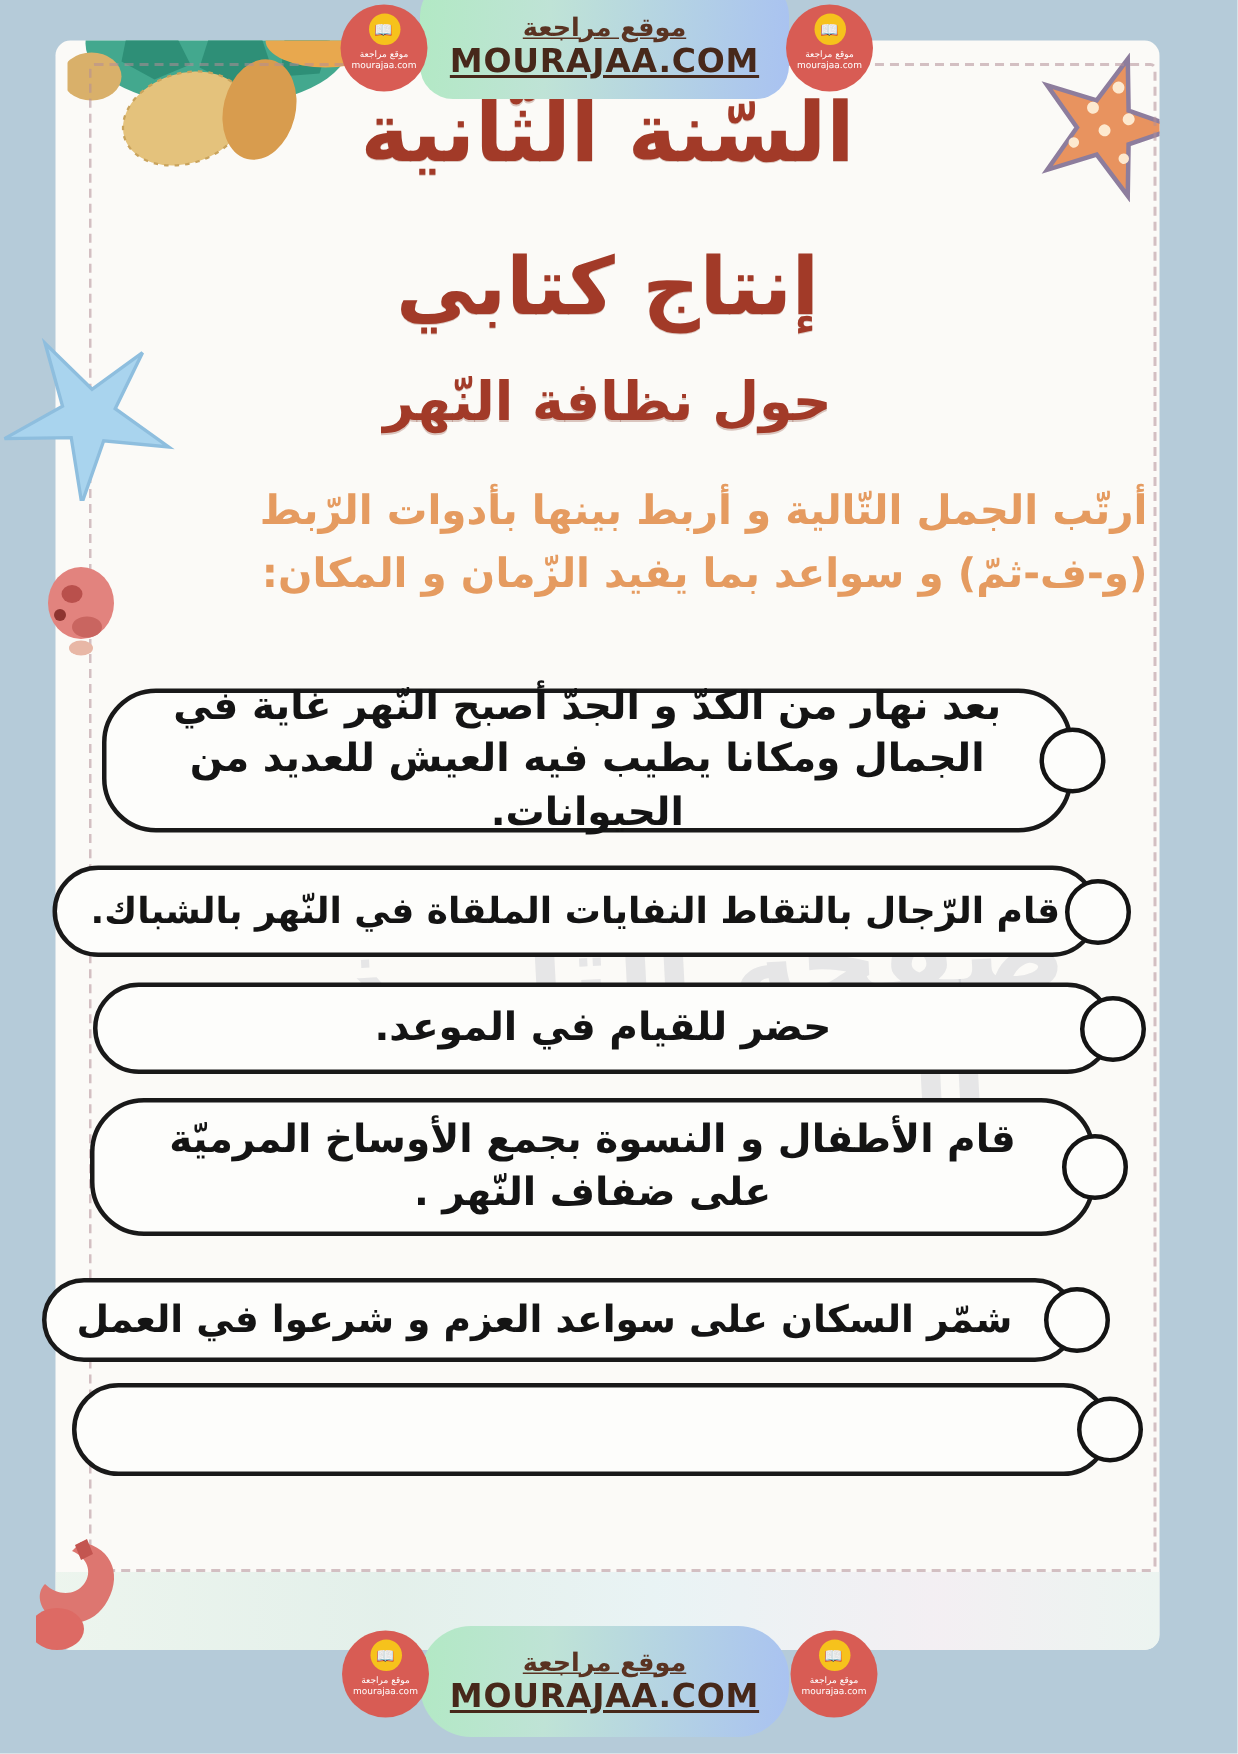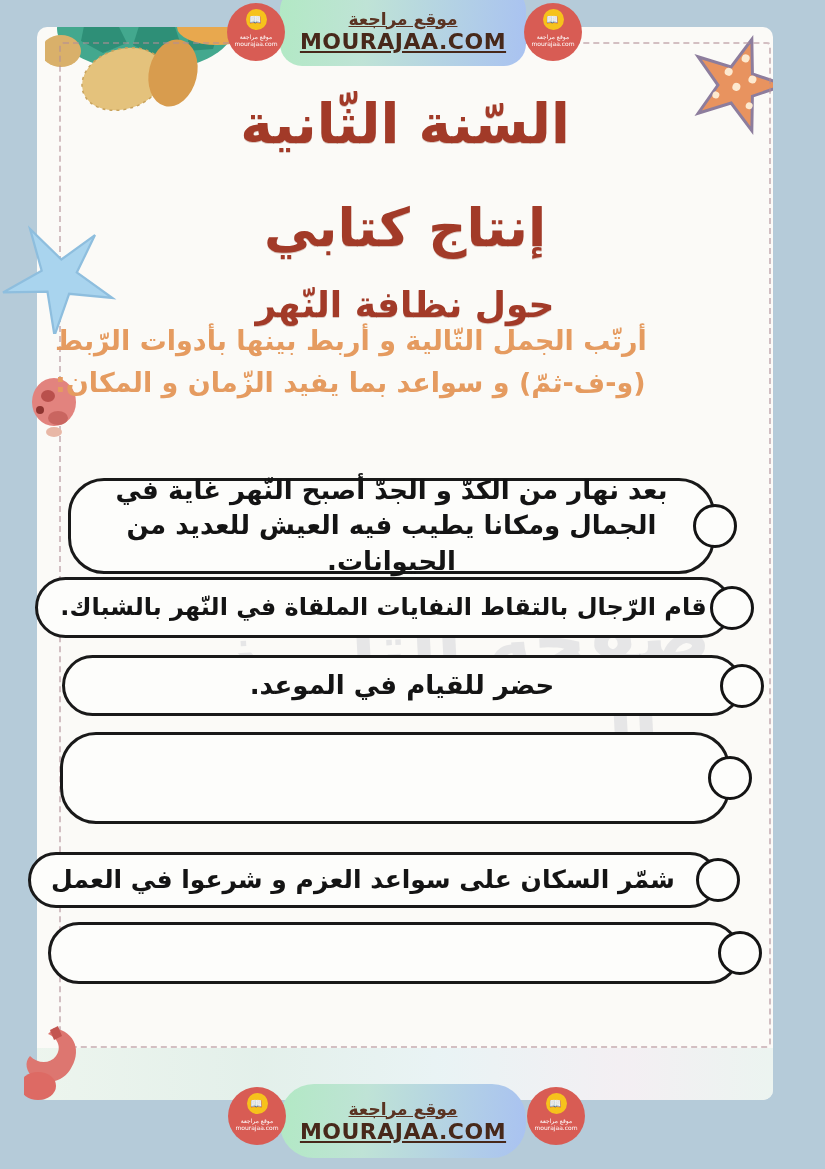--- a/index.html
+++ b/index.html
@@ -44,28 +44,27 @@
     margin-top:6px;width:21px;height:21px;border-radius:50%;background:#f6c21c;
     display:flex;align-items:center;justify-content:center;font-size:10px;color:#c4621d;
   }
   .logo .l1{font-size:6px;color:#ffffff;direction:rtl;margin-top:4px;line-height:1;}
   .logo .l2{font-size:6px;color:#ffffff;line-height:1.4;}
   
   .title-line{
     position:absolute;left:37px;width:736px;text-align:center;direction:rtl;
     color:#a23a28;font-weight:bold;z-index:3;
     text-shadow:0 1px 0 rgba(120,40,20,.25);
-    margin-top:36px;
   }
   .t1{top:56px;font-size:55px;}
   .t2{top:161px;font-size:53px;}
   .t3{top:248px;font-size:36px;}
   .instruction{
     position:absolute;left:55px;top:320px;width:710px;z-index:3;
-    text-align:left;direction:rtl;color:#e59b60;font-weight:bold;
+    text-align:right;direction:rtl;color:#e59b60;font-weight:bold;
     font-size:27px;line-height:1.55;
   }
   
   .watermark{
     position:absolute;left:60px;top:600px;width:700px;z-index:2;
     text-align:center;direction:rtl;font-size:74px;font-weight:bold;
     color:rgba(125,132,148,.16);transform:rotate(-3deg);line-height:1.35;
     pointer-events:none;
   }
   
@@ -74,21 +73,21 @@
     border:3.5px solid #191919;border-radius:36px;
     display:flex;align-items:center;justify-content:center;
     direction:rtl;text-align:center;color:#141414;font-weight:600;
     padding:2px 20px;box-sizing:border-box;line-height:1.35;
   }
   .srow .num-circle{
     position:absolute;left:auto;right:-25px;top:50%;transform:translateY(-50%);
     width:44px;height:44px;border-radius:50%;background:#fdfdfb;
     border:3.5px solid #141414;box-sizing:border-box;
   }
-  .r1{top:478px;left:68px;width:647px;height:96px;font-size:26px;}
+  .r1{top:459px;left:68px;width:647px;height:96px;font-size:26px;}
   .r2{top:577px;left:35px;width:697px;height:61px;font-size:24px;}
   .r3{top:655px;left:62px;width:680px;height:61px;font-size:26px;}
   .r4{top:732px;left:60px;width:670px;height:92px;font-size:26px;}
   .r5{top:852px;left:28px;width:690px;height:56px;font-size:25px;justify-content:flex-end;}
   .r6{top:922px;left:48px;width:692px;height:62px;font-size:26px;}
   
   .deco{position:absolute;pointer-events:none;}
   .turtle{left:8px;top:-6px;z-index:3;}
   .starfish-tr{right:-14px;top:8px;z-index:3;}
   .starfish-left{left:0px;top:222px;width:118px;z-index:2;}
@@ -180,20 +179,21 @@
 </div>
 <div class="srow r2">
   <span>قام الرّجال بالتقاط النفايات الملقاة في النّهر بالشباك.</span>
   <span class="num-circle"></span>
 </div>
 <div class="srow r3">
   <span>حضر للقيام في الموعد.</span>
   <span class="num-circle"></span>
 </div>
 <div class="srow r4">
+  <span>قام الأطفال و النسوة بجمع الأوساخ المرميّة على ضفاف النّهر .</span>
   <span class="num-circle"></span>
 </div>
 <div class="srow r5">
   <span>شمّر السكان على سواعد العزم و شرعوا في العمل</span>
   <span class="num-circle"></span>
 </div>
 <div class="srow r6">
   <span class="num-circle"></span>
 </div>
 

